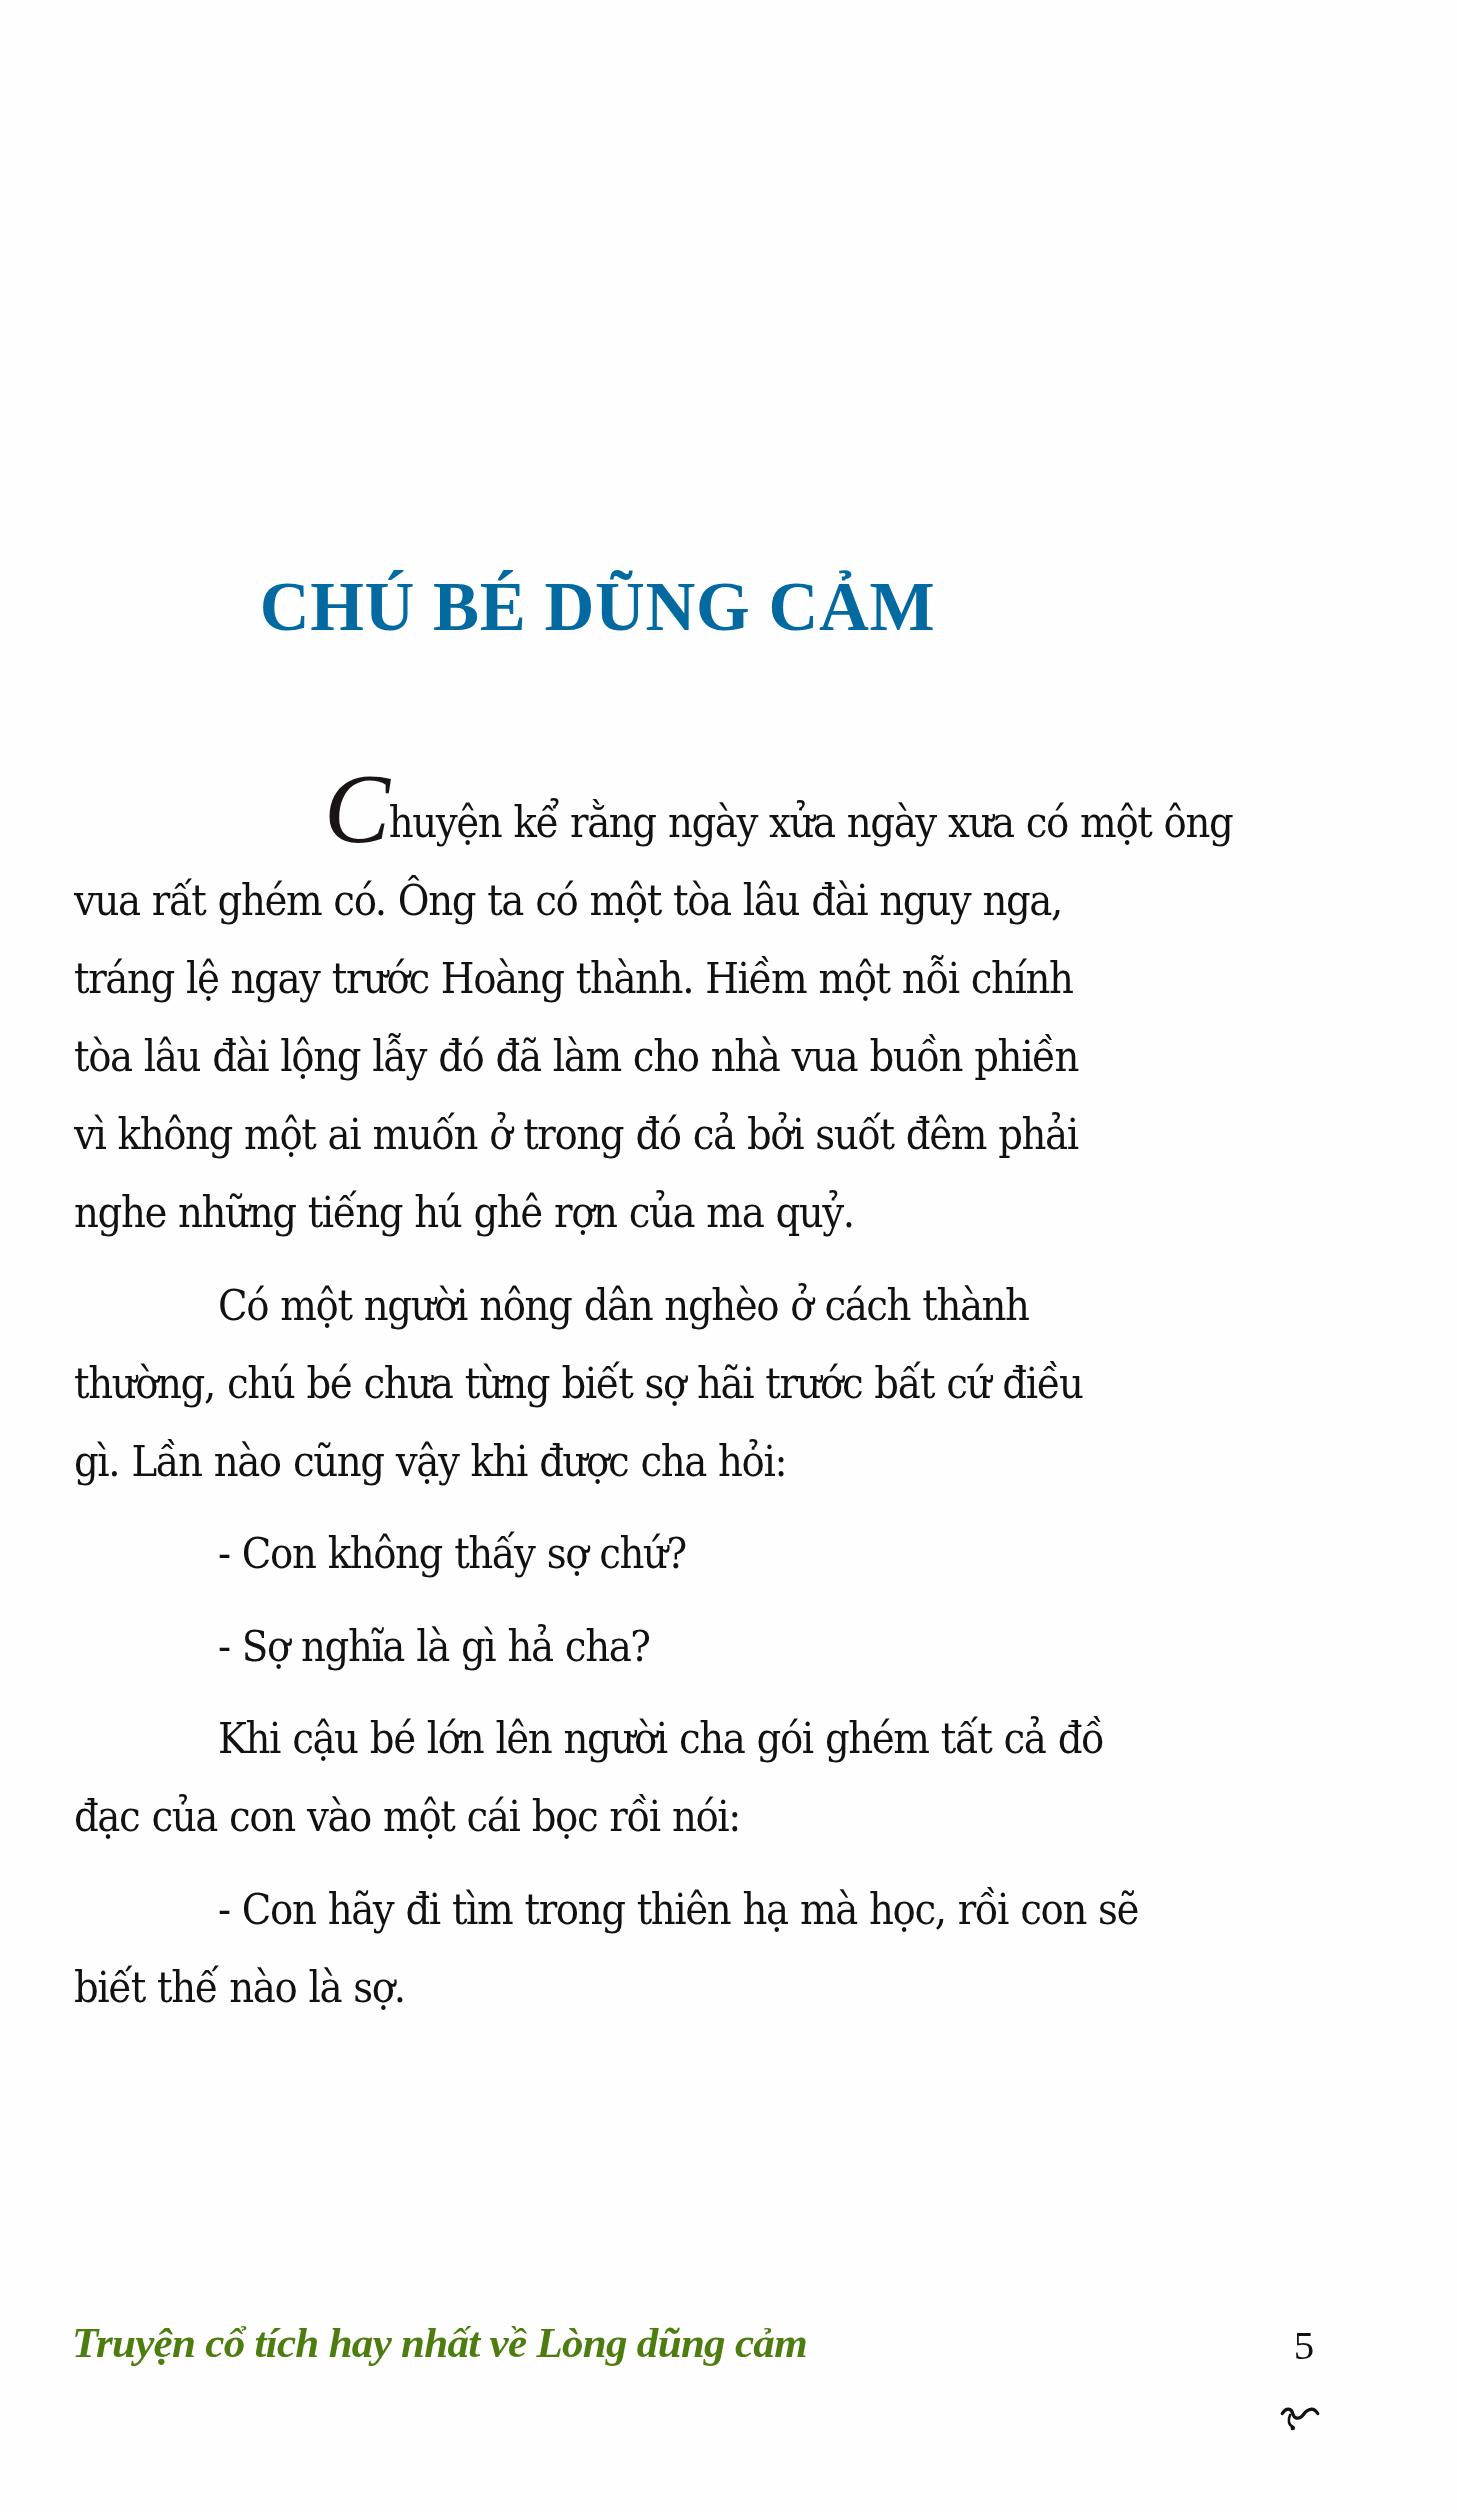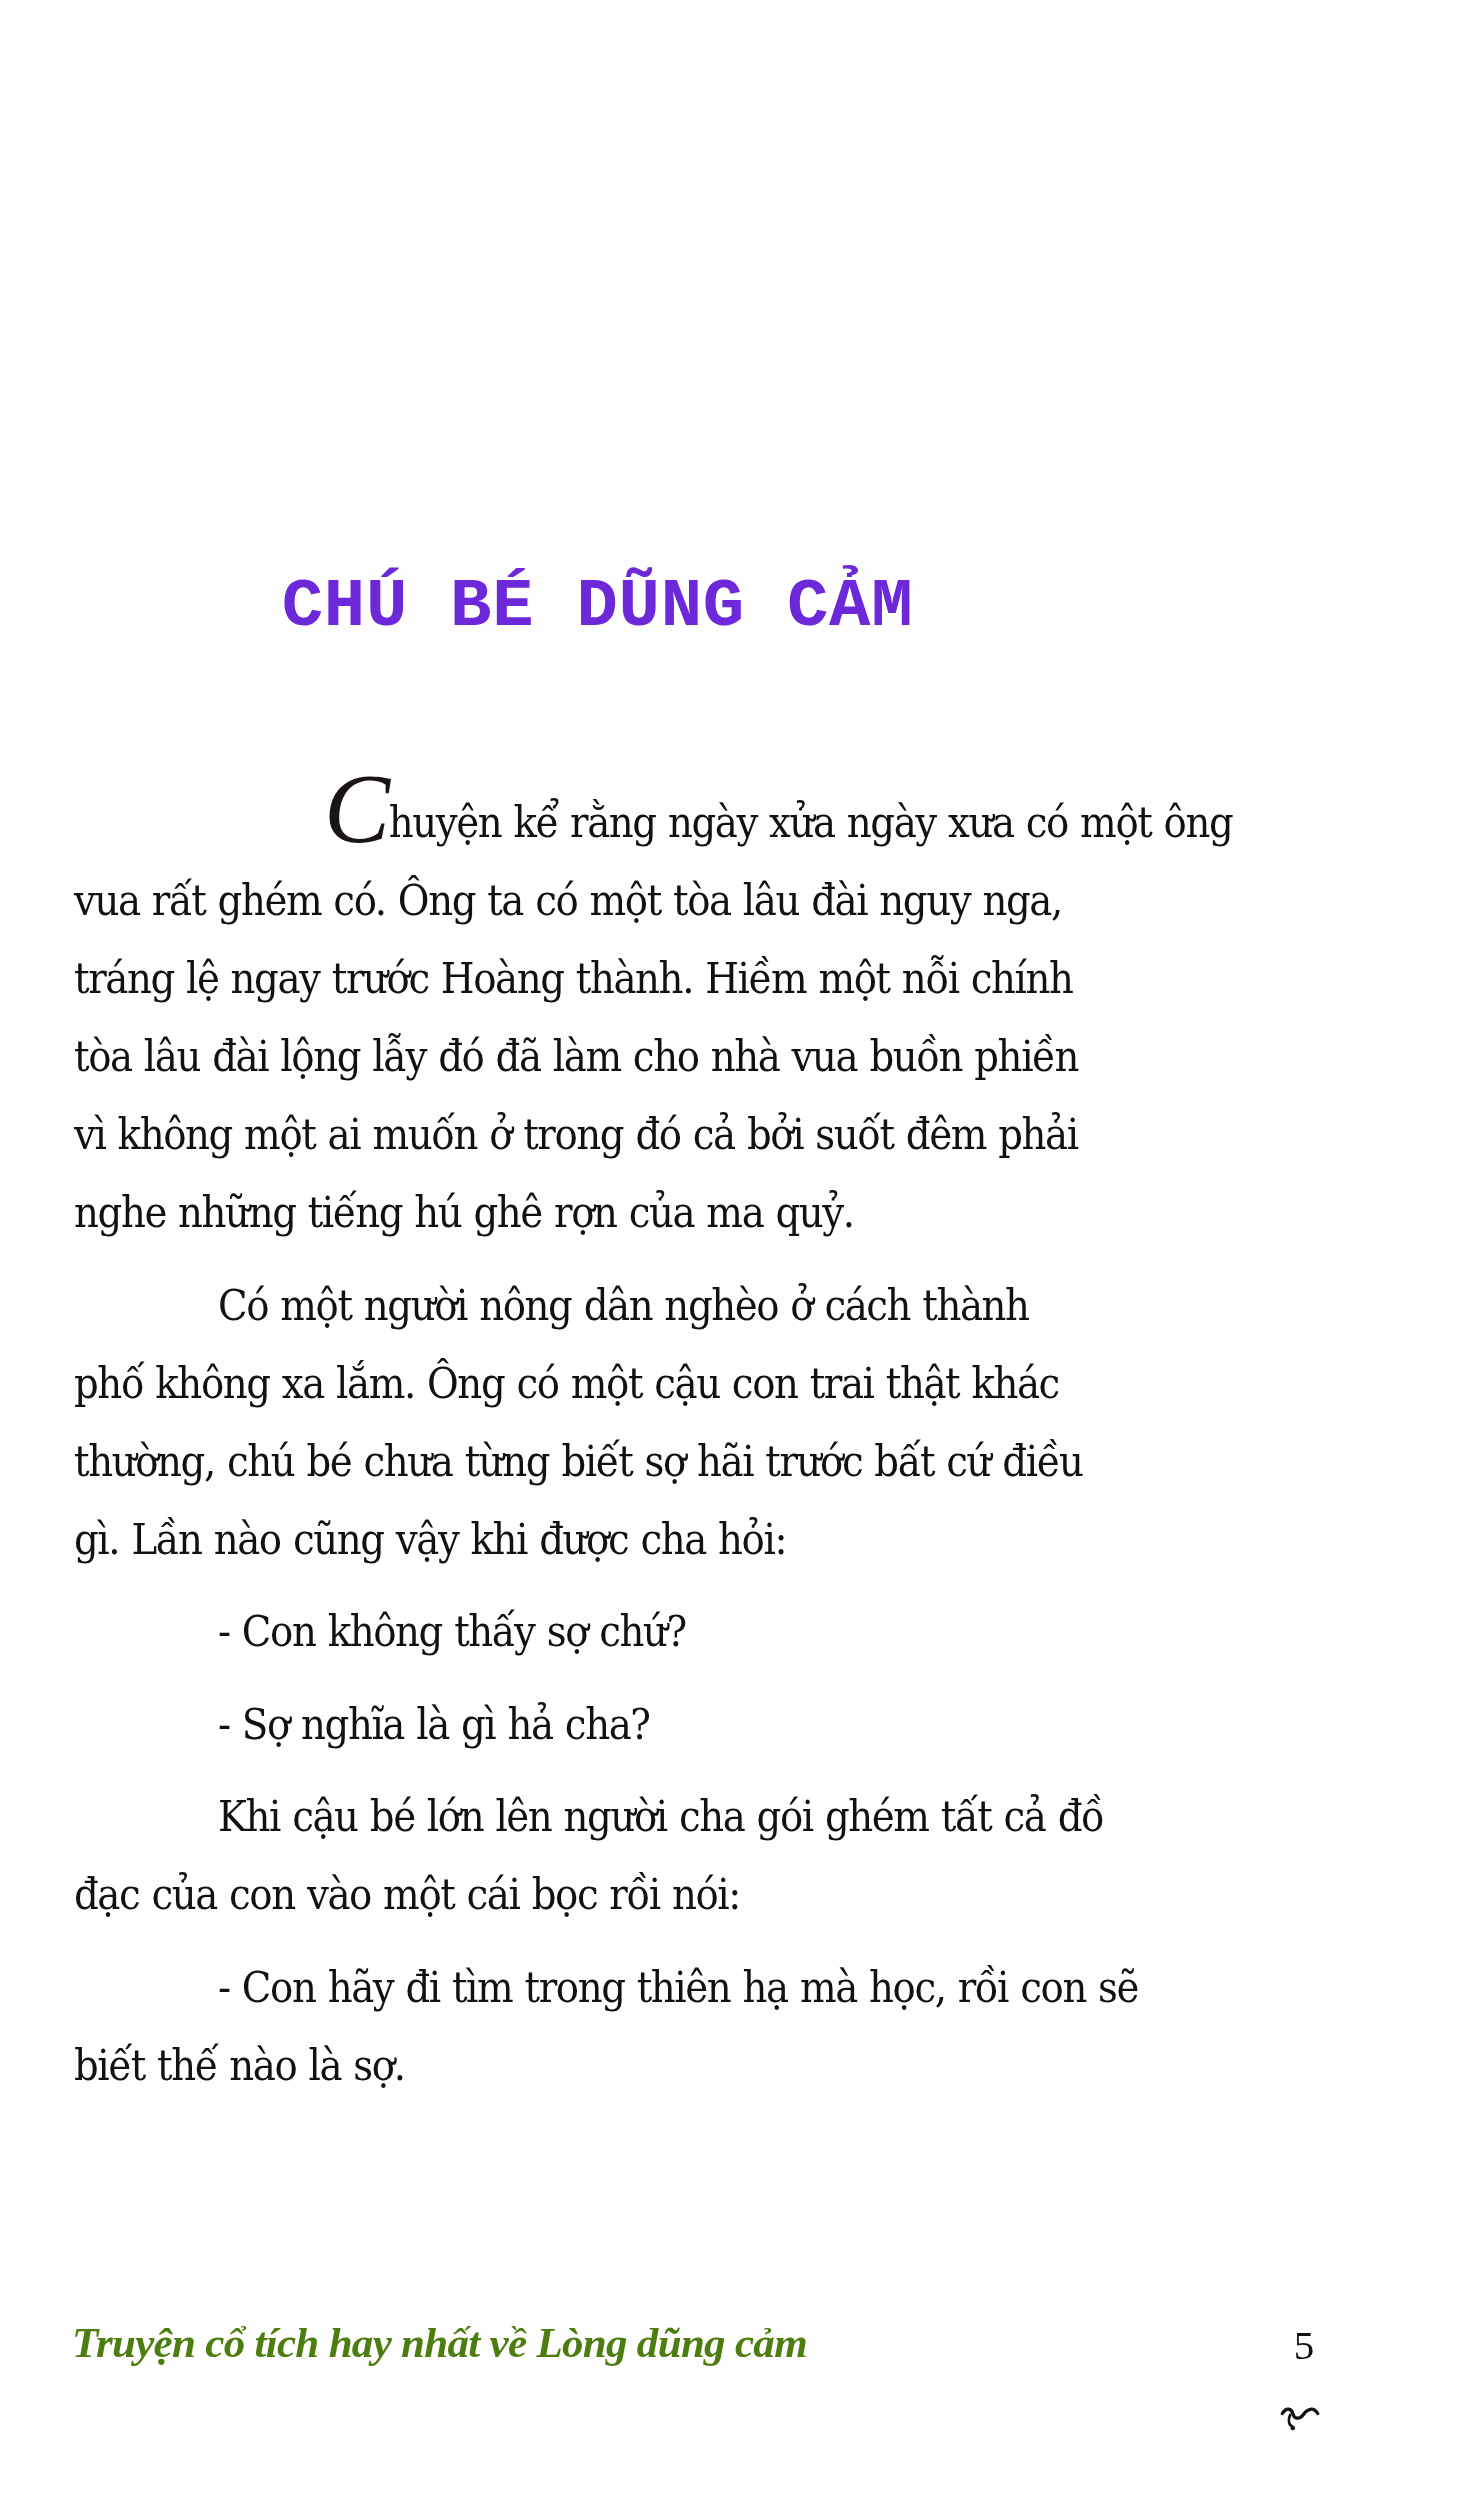--- a/index.html
+++ b/index.html
@@ -20,25 +20,25 @@
       left: 0; top: 0;
       width: 1458px;
       height: 2512px;
     }
     .chapter-title {
       position: absolute;
       left: 0;
       width: 1195px;
       top: 561px;
       text-align: center;
-      font-family: Liberation Mono, monospace;
+      font-family: Liberation Serif, serif;
       font-weight: bold;
       font-size: 69px;
       letter-spacing: 0.7px;
-      color: #6d28d9;
+      color: #0369a1;
       line-height: 92px;
       margin: 0;
     }
     .body-text {
       position: absolute;
       left: 74px;
       top: 783px;
       width: 1244px;
       font-family: "DejaVu Serif", serif;
       font-size: 43px;
@@ -116,21 +116,20 @@
       <span class="line"><span class="drop-cap">C</span><span>huyện kể rằng ngày xửa ngày xưa có một ông</span></span>
       <span class="line" style="text-indent:0">vua rất ghém có. Ông ta có một tòa lâu đài nguy nga,</span>
       <span class="line" style="text-indent:0">tráng lệ ngay trước Hoàng thành. Hiềm một nỗi chính</span>
       <span class="line" style="text-indent:0">tòa lâu đài lộng lẫy đó đã làm cho nhà vua buồn phiền</span>
       <span class="line" style="text-indent:0">vì không một ai muốn ở trong đó cả bởi suốt đêm phải</span>
       <span class="line" style="text-indent:0">nghe những tiếng hú ghê rợn của ma quỷ.</span>
     </p>
 
     <p class="para spaced">
       <span class="line">Có một người nông dân nghèo ở cách thành</span>
-      <span class="line" style="text-indent:0">phố không xa lắm. Ông có một cậu con trai thật khác</span>
       <span class="line" style="text-indent:0">thường, chú bé chưa từng biết sợ hãi trước bất cứ điều</span>
       <span class="line" style="text-indent:0">gì. Lần nào cũng vậy khi được cha hỏi:</span>
     </p>
 
     <p class="para spaced">
       <span class="line">- Con không thấy sợ chứ?</span>
     </p>
 
 
     <p class="para spaced">

